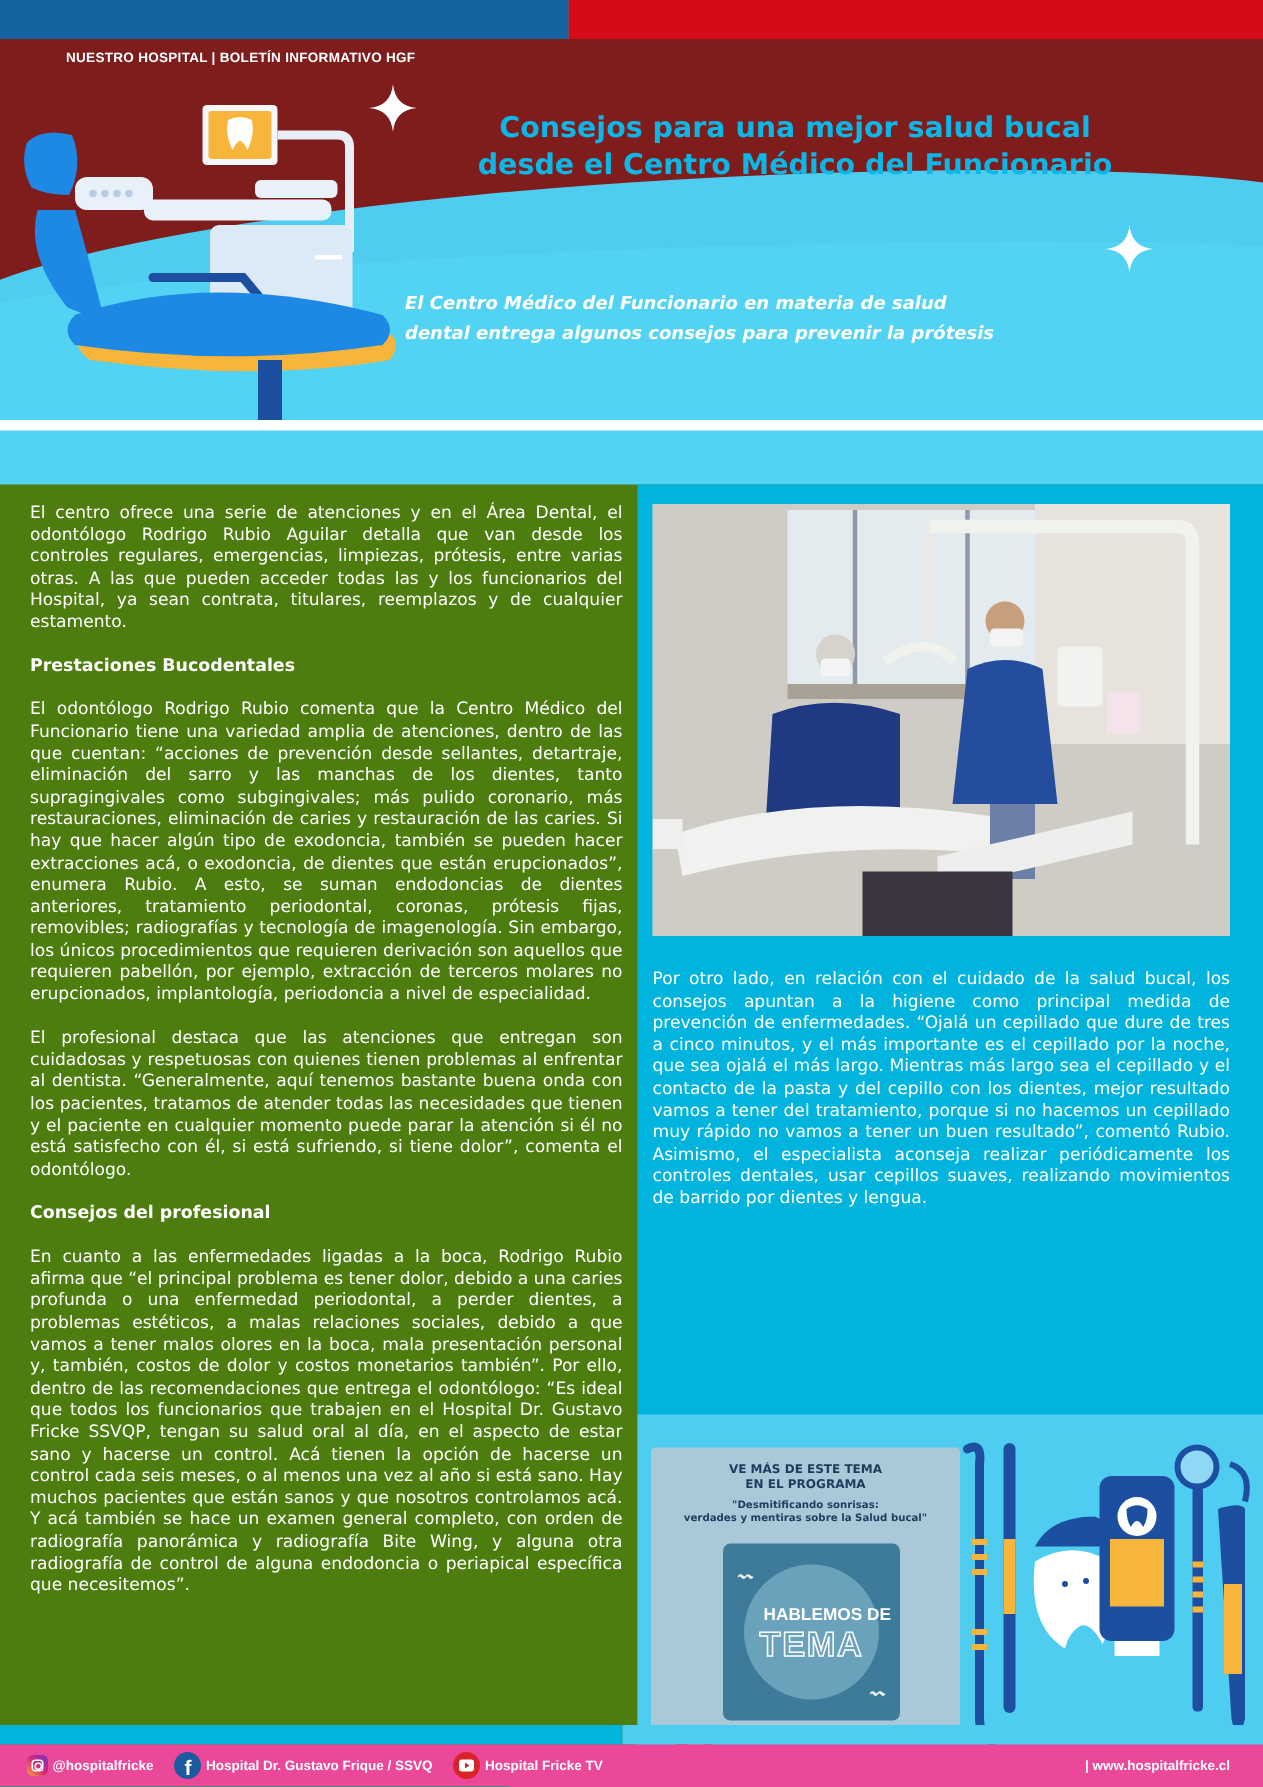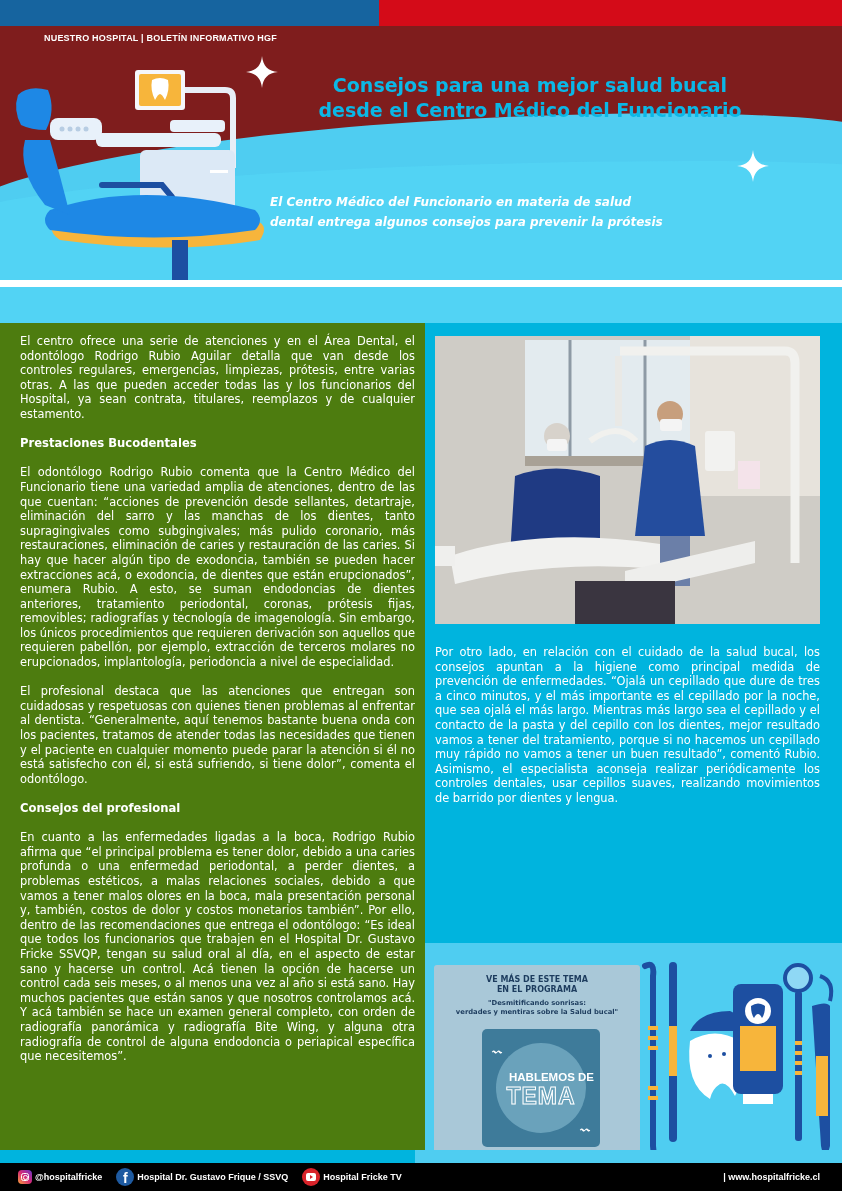--- a/index.html
+++ b/index.html
@@ -50,21 +50,21 @@
   .promo-cover .t2 { position: absolute; left: 0; width: 100%; top: 54px; color: transparent; -webkit-text-stroke: 1px #fff; font-weight: bold; font-size: 23px; font-family: "Liberation Sans", sans-serif; letter-spacing: 1px; }
   .promo-cover .wv { position: absolute; color: #fff; font-size: 10px; line-height: 6px; }
 
   .yt-channel { position: absolute; left: 450px; top: 832px; display: flex; align-items: center; gap: 6px; color: #fff; font-weight: bold; font-size: 12.5px; font-family: "DejaVu Sans", sans-serif; }
   .yt-badge { width: 26px; height: 26px; border-radius: 50%; background: #d8232a; display: flex; align-items: center; justify-content: center; }
   .yt-badge .inner { width: 15px; height: 11px; background: #fff; border-radius: 3px; position: relative; }
   .yt-badge .inner:after { content: ""; position: absolute; left: 6px; top: 3px; border-left: 5px solid #d8232a; border-top: 2.5px solid transparent; border-bottom: 2.5px solid transparent; }
 
   .tools-illus { position: absolute; left: 640px; top: 633px; width: 202px; height: 230px; }
 
-  .footer { position: absolute; left: 0; top: 1163px; width: 842px; height: 28px; background: #000000; display: flex; align-items: center; padding-left: 18px; font-family: "Liberation Sans", sans-serif; font-weight: bold; font-size: 9px; color: #fff; }
+  .footer { position: absolute; left: 0; top: 1163px; width: 842px; height: 28px; background: #ec4899; display: flex; align-items: center; padding-left: 18px; font-family: "Liberation Sans", sans-serif; font-weight: bold; font-size: 9px; color: #fff; }
   .footer-strip { position: absolute; left: 0; top: 1150px; width: 842px; height: 13px; display: flex; }
   .footer-strip .a { width: 415px; background: #00b4de; }
   .footer-strip .b { flex: 1; background: #4fcdf1; }
   .f-item { display: flex; align-items: center; gap: 3px; margin-right: 14px; }
   .ig { width: 14px; height: 14px; border-radius: 4px; background: linear-gradient(45deg, #f9a23a, #d62976, #6a35c9); display: flex; align-items: center; justify-content: center; }
   .ig .r { width: 8px; height: 8px; border: 1.5px solid #fff; border-radius: 2.5px; position: relative; }
   .ig .r:after { content: ""; position: absolute; left: 1.2px; top: 1.2px; width: 2.6px; height: 2.6px; border: 1px solid #fff; border-radius: 50%; }
   .fb { width: 18px; height: 18px; border-radius: 50%; background: #1e5aa0; color: #fff; font-size: 14px; line-height: 20px; text-align: center; font-family: "Liberation Sans", sans-serif; font-weight: bold; overflow: hidden; }
   .yt-small { width: 18px; height: 18px; border-radius: 50%; background: #d8232a; display: flex; align-items: center; justify-content: center; }
   .yt-small .inner { width: 10px; height: 8px; background: #fff; border-radius: 2px; position: relative; }

